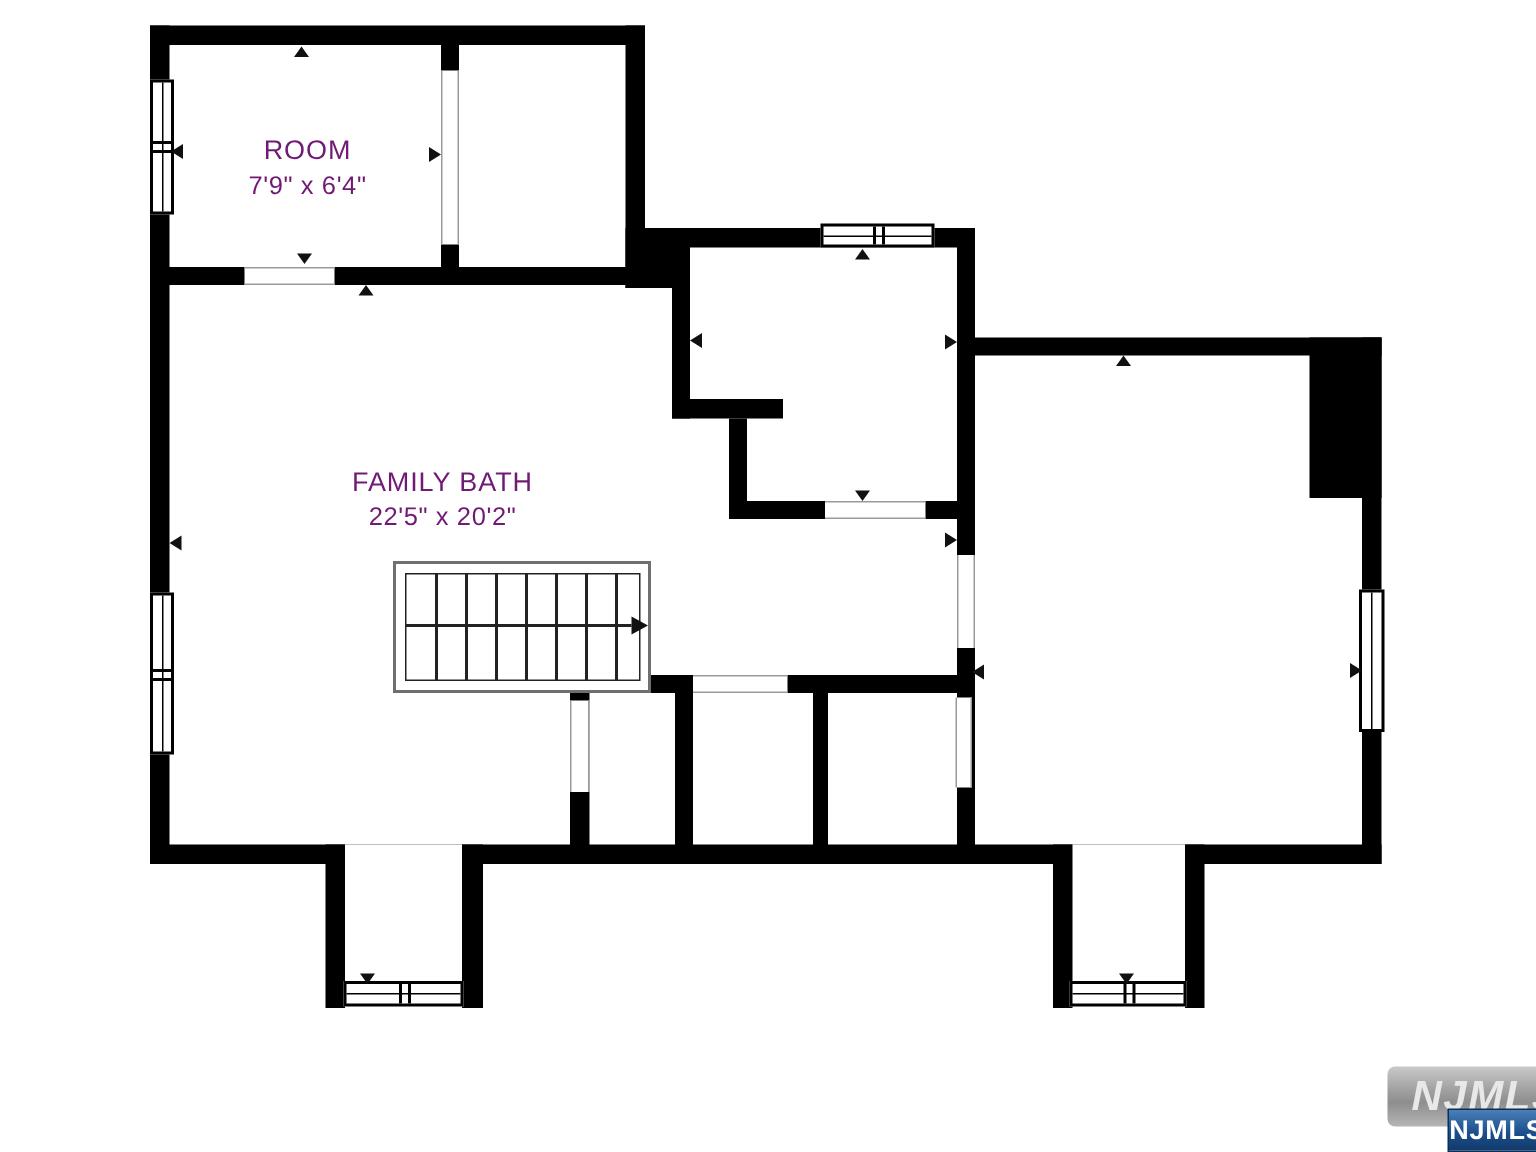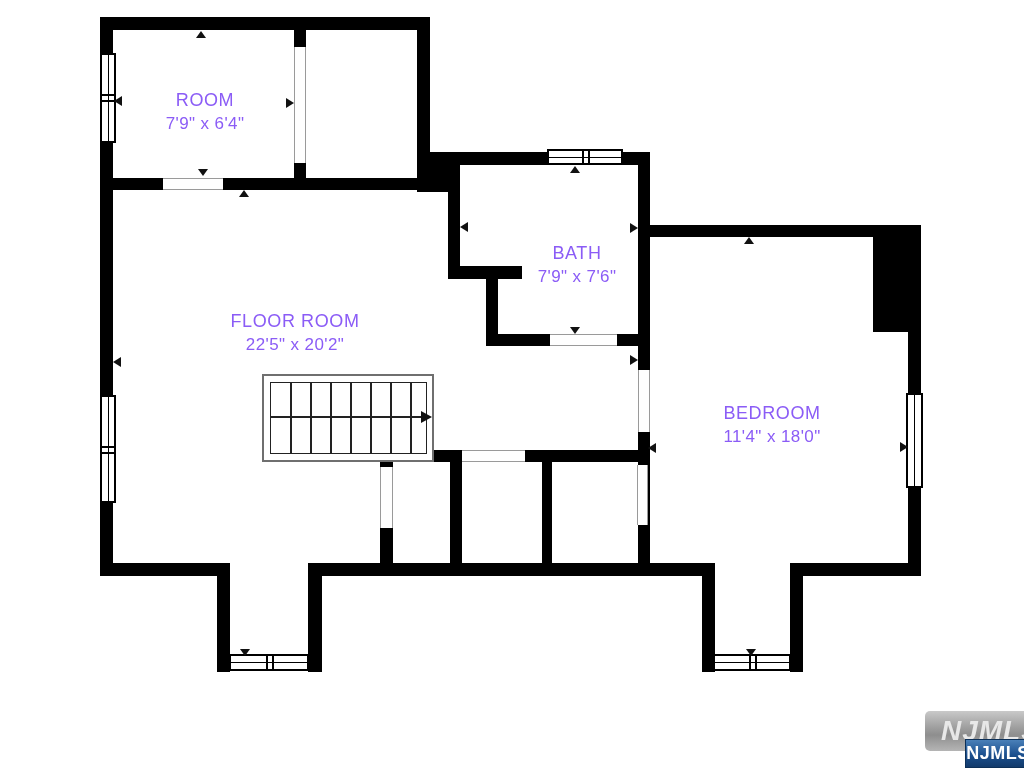--- a/index.html
+++ b/index.html
@@ -18,21 +18,21 @@
   .td{border-left:5px solid transparent;border-right:5px solid transparent;border-top:7px solid #111;}
   .tl{border-top:5px solid transparent;border-bottom:5px solid transparent;border-right:8px solid #111;}
   .tr{border-top:5px solid transparent;border-bottom:5px solid transparent;border-left:8px solid #111;}
   .sa{border-top:6px solid transparent;border-bottom:6px solid transparent;border-left:11px solid #111;}
   
   .stair-outer{position:absolute;left:262px;top:374px;width:172px;height:88px;border:2px solid #6f6f6f;background:#fff;box-sizing:border-box;}
   .stair-inner{position:absolute;left:270px;top:382px;width:157px;height:72px;border:1.5px solid #222;background:#fff;box-sizing:border-box;}
   .tread{position:absolute;top:382px;width:1.5px;height:72px;background:#222;}
   .stair-line{position:absolute;left:270px;top:416px;width:151px;height:1.5px;background:#222;}
   
-  .room-label{position:absolute;transform:translateX(-50%);text-align:center;color:#8b5cf6;white-space:nowrap;}
+  .room-label{position:absolute;transform:translateX(-50%);text-align:center;color:#701a75;white-space:nowrap;}
   .room-label .nm{font-size:18px;letter-spacing:.6px;}
   .room-label .dm{font-size:17px;letter-spacing:.4px;margin-top:3px;}
   .footer{position:absolute;left:512px;top:737px;transform:translateX(-50%);font-size:9.5px;
           color:#c4c4c4;letter-spacing:.45px;white-space:nowrap;}
   
   .wm{position:absolute;left:925px;top:711px;width:120px;height:40px;border-radius:5px;
       background:linear-gradient(180deg,#c9c9c9 0%,#a0a0a0 40%,#8e8e8e 60%,#b5b5b5 100%);
       color:#e8e8e8;font-weight:bold;font-style:italic;font-size:28px;line-height:40px;
       padding-left:16px;letter-spacing:1px;box-sizing:border-box;}
   .badge{position:absolute;left:965px;top:739px;width:66px;height:29px;
@@ -141,29 +141,21 @@
   <div class="tu" style="left:744px;top:237px;"></div>
   <div class="tr" style="left:900px;top:442px;"></div>
   <div class="tl" style="left:113px;top:357px;"></div>
   <div class="td" style="left:240px;top:649px;"></div>
   <div class="td" style="left:746px;top:649px;"></div>
 
   <div class="room-label" style="left:205px;top:90px;">
     <div class="nm">ROOM</div>
     <div class="dm">7'9" x 6'4"</div>
   </div>
-  <div class="room-label" style="left:577px;top:243px;">
-    <div class="nm">BATH</div>
-    <div class="dm">7'9" x 7'6"</div>
-  </div>
   <div class="room-label" style="left:295px;top:311px;">
-    <div class="nm">FLOOR ROOM</div>
+    <div class="nm">FAMILY BATH</div>
     <div class="dm">22'5" x 20'2"</div>
-  </div>
-  <div class="room-label" style="left:772px;top:403px;">
-    <div class="nm">BEDROOM</div>
-    <div class="dm">11'4" x 18'0"</div>
   </div>
 
   <div class="wm">NJMLS</div>
   <div class="badge">NJMLS</div>
 
 </div>
 
 </body></html>

